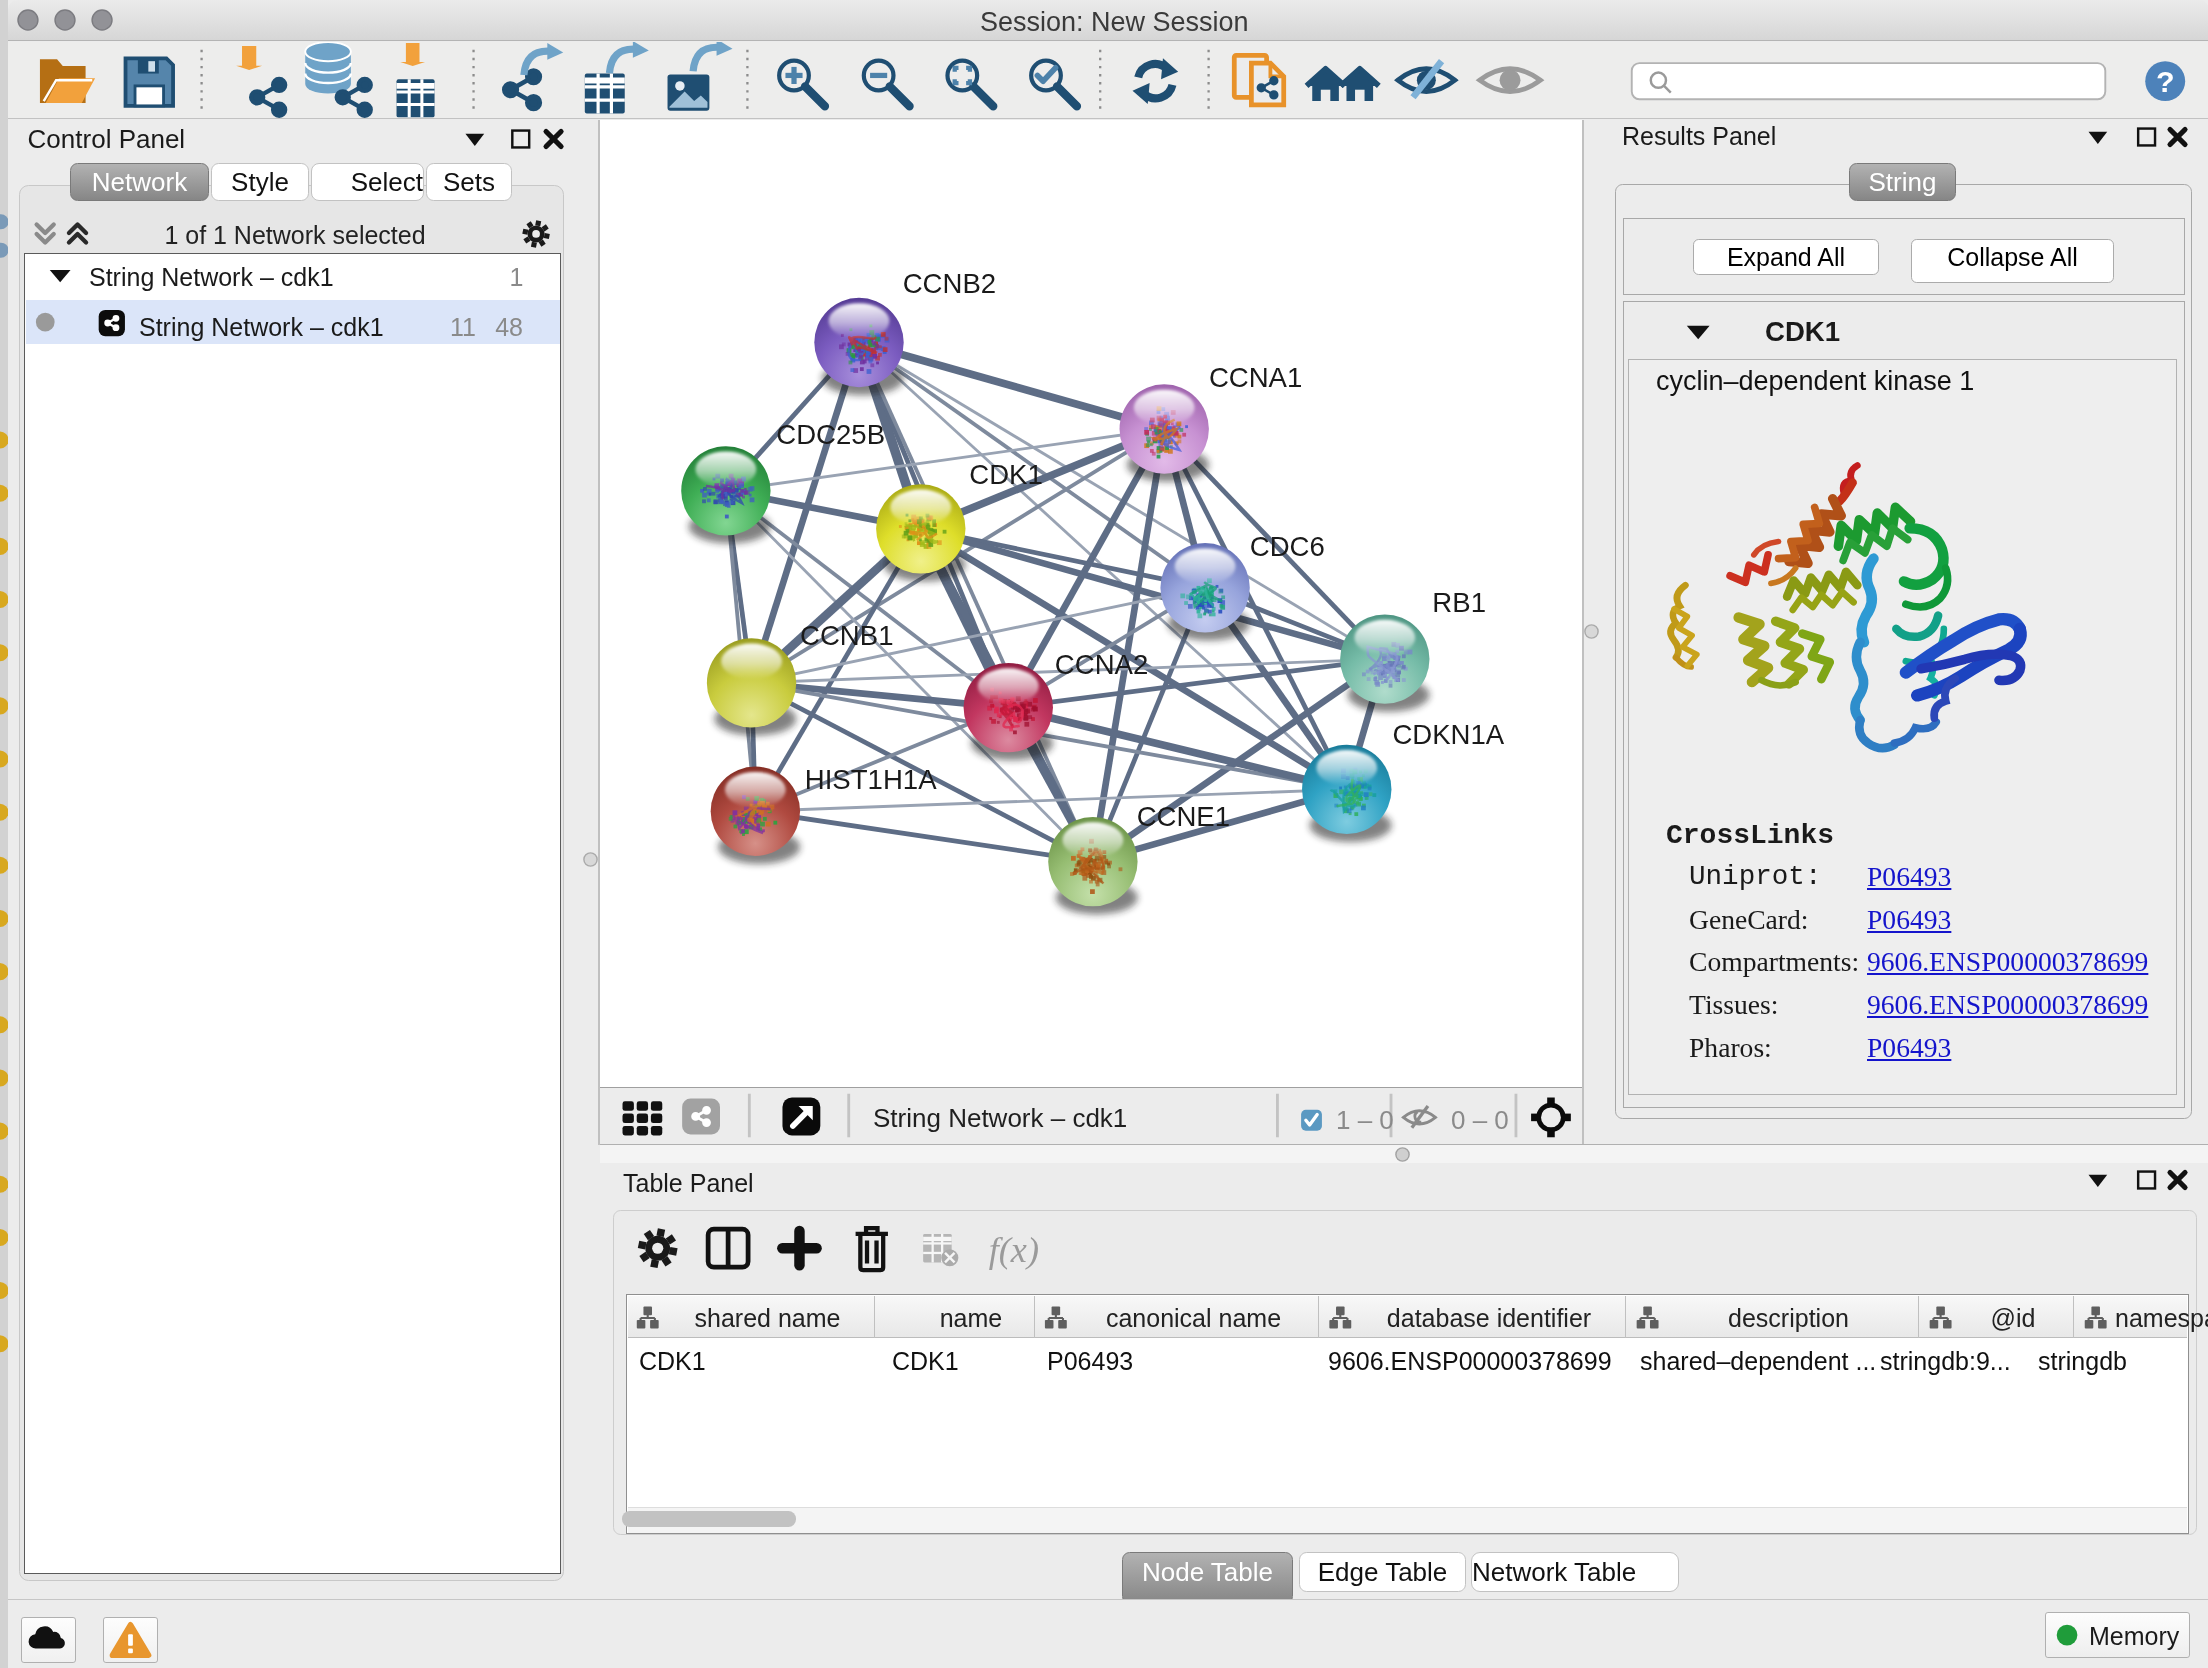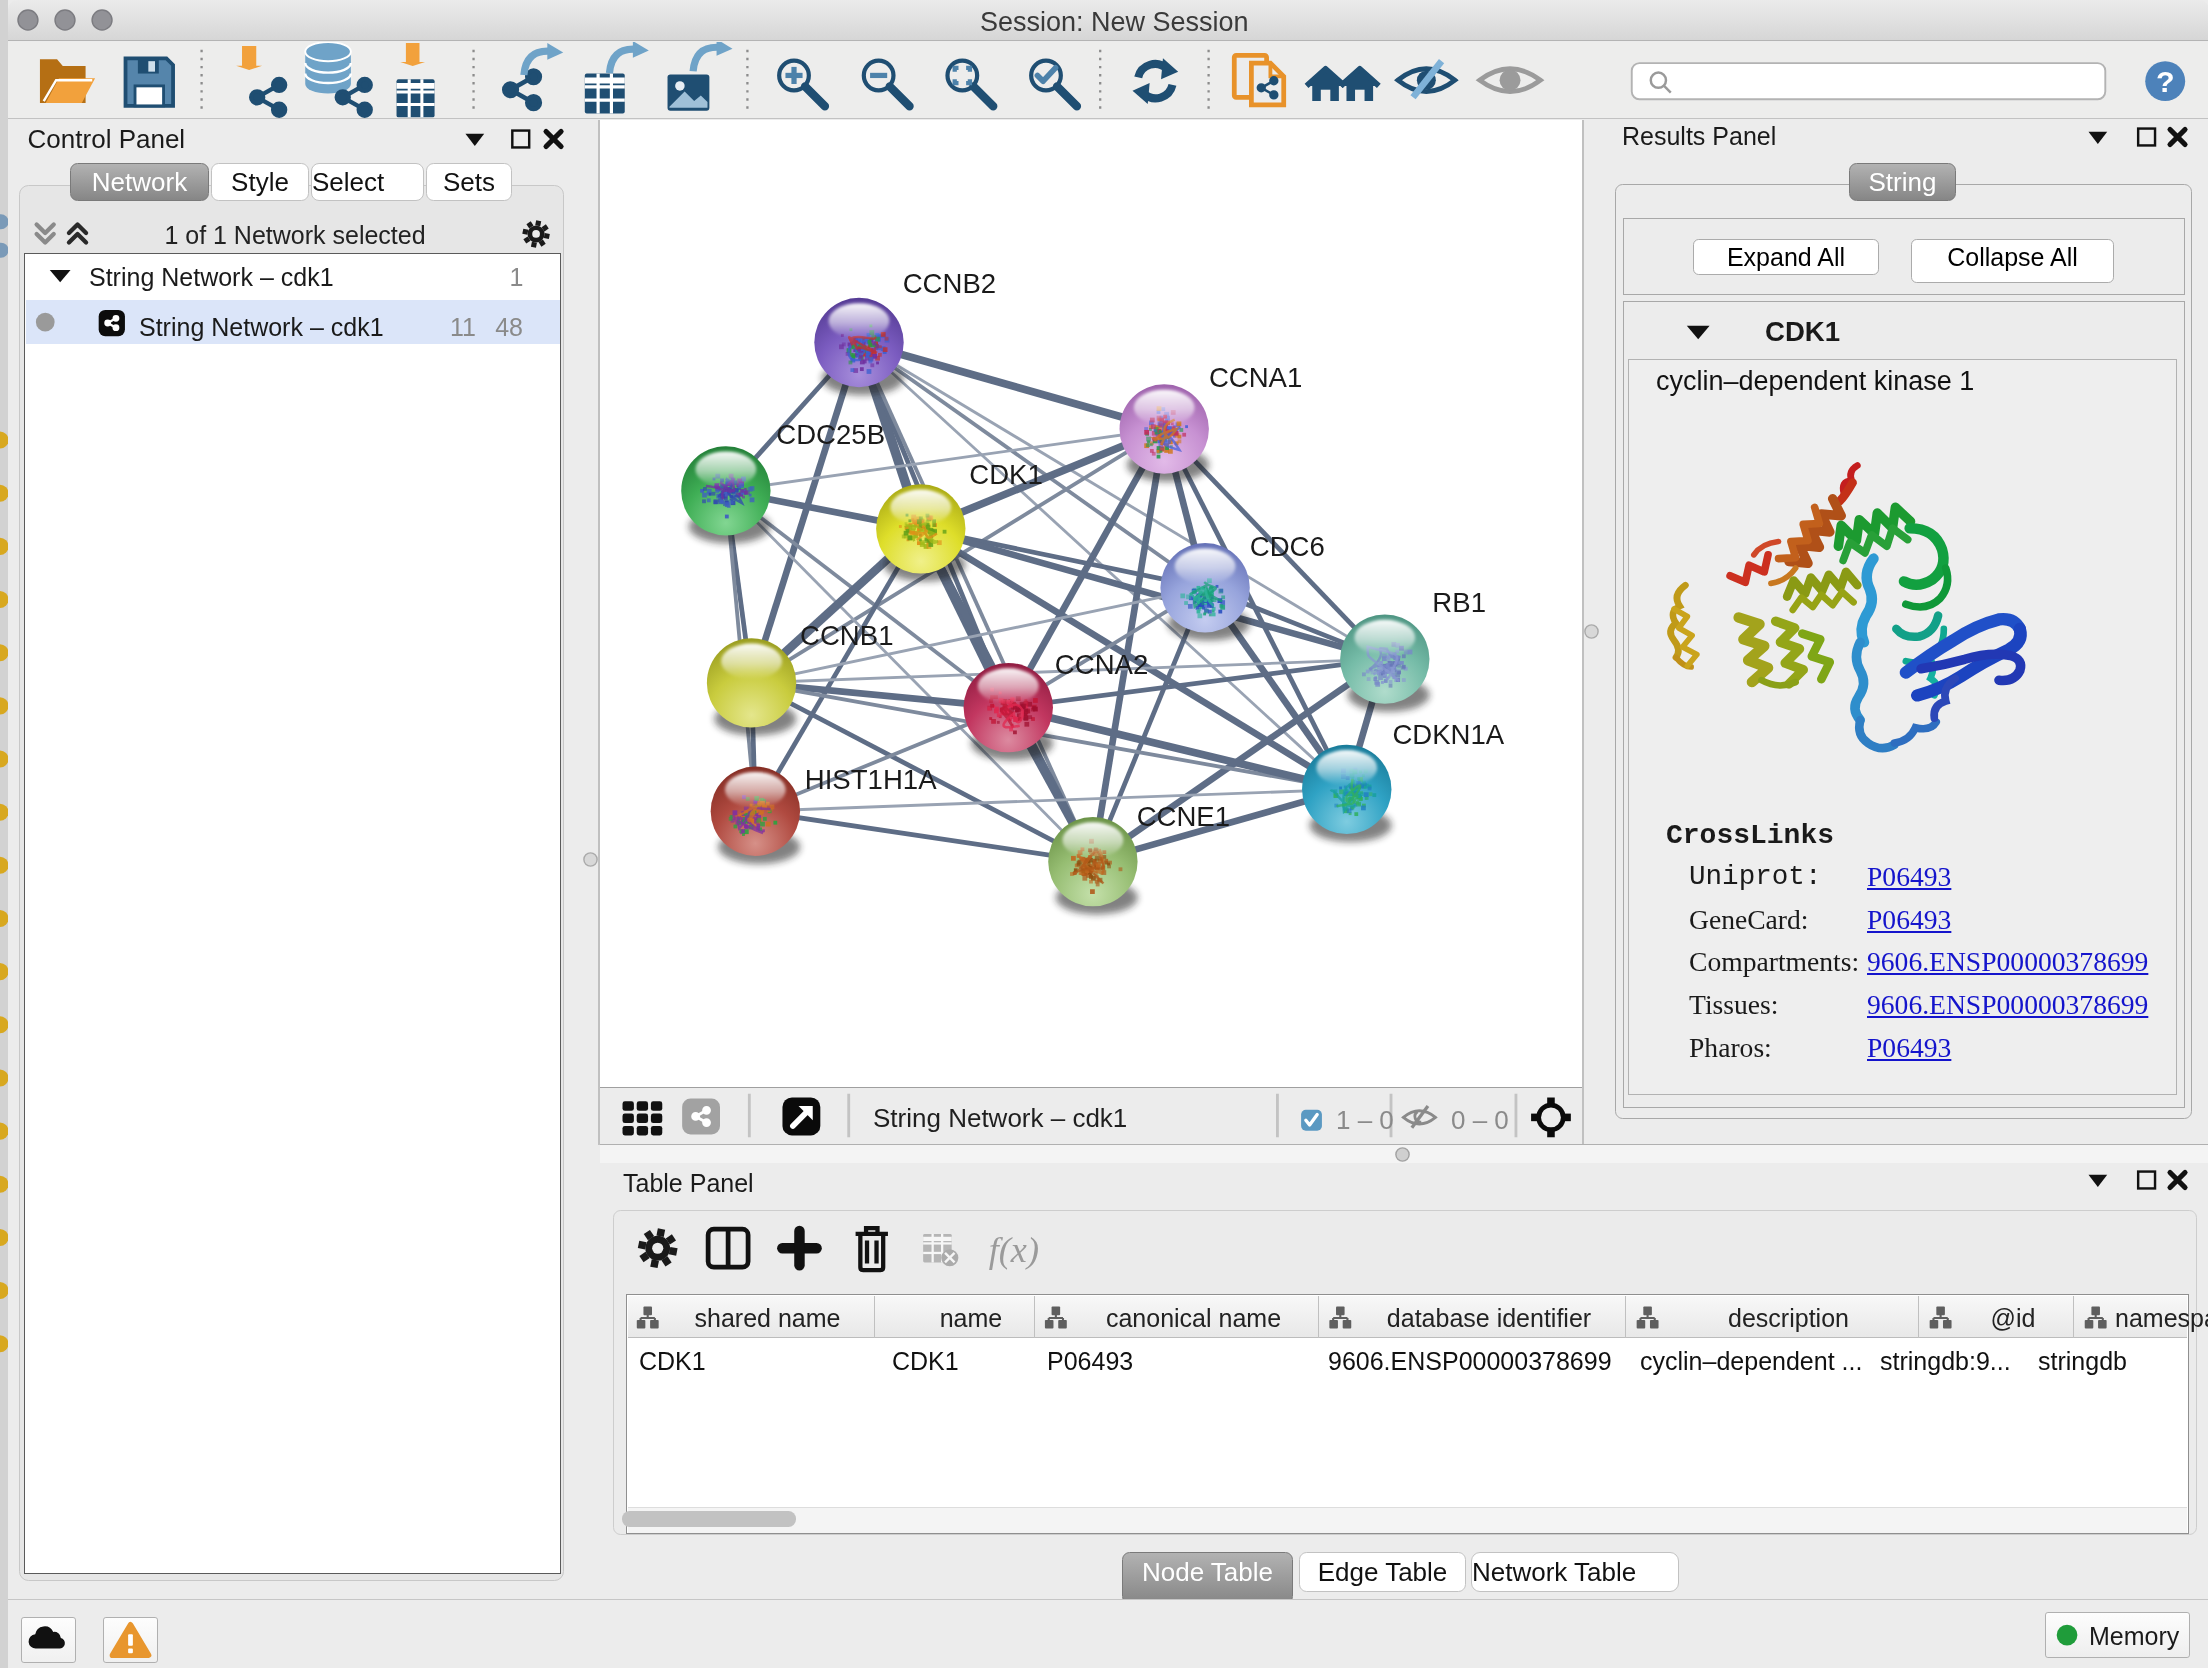--- a/index.html
+++ b/index.html
@@ -204,21 +204,21 @@
 <svg class="abs" style="left:438px;top:124px" width="143" height="30" viewBox="460 130 150 32">
     <path d="M 488.0 140.5 L 508.0 140.5 L 498 153.5 Z" fill="#111"></path>
     <rect x="538.0" y="137.0" width="18.0" height="18.0" fill="none" stroke="#111" stroke-width="2.6"></rect>
     <g stroke="#111" stroke-width="5.5" stroke-linecap="round">
       <line x1="574.0" y1="138.0" x2="590.0" y2="154.0"></line>
       <line x1="574.0" y1="154.0" x2="590.0" y2="138.0"></line>
     </g>
   </svg>
 <div class="abs graytab" style="z-index:3;left:70px;top:163px;width:139px;height:38px;border-radius:7.6px;font-size:26px;text-align:center;line-height:36px">Network</div>
 <div class="abs whitetab" style="z-index:3;left:211px;top:163px;width:98px;height:38px;border-radius:7.6px;font-size:26px;text-align:center;line-height:36px">Style</div>
-<div class="abs whitetab" style="z-index:3;left:311px;top:163px;width:113px;height:38px;border-radius:8px;font-size:26px;text-align:left;line-height:36px">Select</div>
+<div class="abs whitetab" style="z-index:3;left:311px;top:163px;width:113px;height:38px;border-radius:8px;font-size:26px;text-align:right;line-height:36px">Select</div>
 <div class="abs whitetab" style="z-index:3;left:426px;top:163px;width:86px;height:38px;border-radius:7.6px;font-size:26px;text-align:center;line-height:36px">Sets</div>
 <div class="abs" style="left:19px;top:185px;width:545px;height:1396px;background:#e6e6e6;border:1px solid #c8c8c8;border-radius:9.5px"></div>
 <svg class="abs" style="left:28.5px;top:211px" width="528px" height="44" viewBox="30 222 555 46">
     <g fill="none" stroke="#8a8a8a" stroke-width="4.5" stroke-linecap="round" stroke-linejoin="round">
       <path d="M 38 236 L 47 245 L 56 236 M 38 246 L 47 255 L 56 246"></path>
     </g>
     <g fill="none" stroke="#2a2a2a" stroke-width="4.5" stroke-linecap="round" stroke-linejoin="round">
       <path d="M 72 245 L 81 236 L 90 245 M 72 255 L 81 246 L 90 255"></path>
     </g>
     <g>
@@ -1647,21 +1647,21 @@
       <rect x="2199" y="1374" width="9" height="9" rx="1"></rect>
       <rect x="2192" y="1388" width="9" height="9" rx="1"></rect>
       <rect x="2206" y="1388" width="9" height="9" rx="1"></rect>
       <path d="M 2203.5 1382 L 2203.5 1386 M 2196 1386 L 2211 1386 M 2196 1386 L 2196 1389 M 2211 1386 L 2211 1389" stroke="#5f5f5f" stroke-width="2.2" fill="none"></path>
     </g>
   </svg>
 <div class="txt" style="left:639px;top:1347px;font-size:25px;color:#111">CDK1</div>
 <div class="txt" style="left:892px;top:1347px;font-size:25px;color:#111">CDK1</div>
 <div class="txt" style="left:1047px;top:1347px;font-size:25px;color:#111">P06493</div>
 <div class="txt" style="left:1328px;top:1347px;font-size:25px;color:#111">9606.ENSP00000378699</div>
-<div class="txt" style="left:1640px;top:1347px;font-size:25px;color:#111">cyclin–dependent ...</div>
+<div class="txt" style="left:1640px;top:1347px;font-size:25px;color:#111">shared–dependent ...</div>
 <div class="txt" style="left:1880px;top:1347px;font-size:25px;color:#111">stringdb:9...</div>
 <div class="txt" style="left:2038px;top:1347px;font-size:25px;color:#111">stringdb</div>
 <div class="abs" style="left:628px;top:1507px;width:1559px;height:26px;background:#f4f4f4;border-top:1px solid #ddd"></div>
 <div class="abs" style="left:622px;top:1511px;width:174px;height:16px;background:#c2c2c2;border-radius:7.6px"></div>
 <div class="abs graytab" style="left:1122px;top:1552px;width:171px;height:52px;border-radius:7.6px;font-size:26px;text-align:center;line-height:38px">Node Table</div>
 <div class="abs whitetab" style="left:1299px;top:1552px;width:167px;height:40px;border-radius:7.6px;font-size:26px;text-align:center;line-height:38px">Edge Table</div>
 <div class="abs whitetab" style="left:1471px;top:1552px;width:208px;height:40px;border-radius:9px;font-size:26px;line-height:38px">Network Table</div>
 <div class="abs" style="left:7.6px;top:1599px;width:2201px;height:69px;background:#ececec;border-top:1.9px solid #c6c6c6"></div>
 <div class="abs" style="left:21px;top:1617px;width:55px;height:46px;background:linear-gradient(#fdfdfd,#f0f0f0);border:1px solid #b0b0b0;border-radius:2.9px"></div>
 <svg class="abs" style="left:21px;top:1617px" width="55" height="46" viewBox="0 0 58 48">

